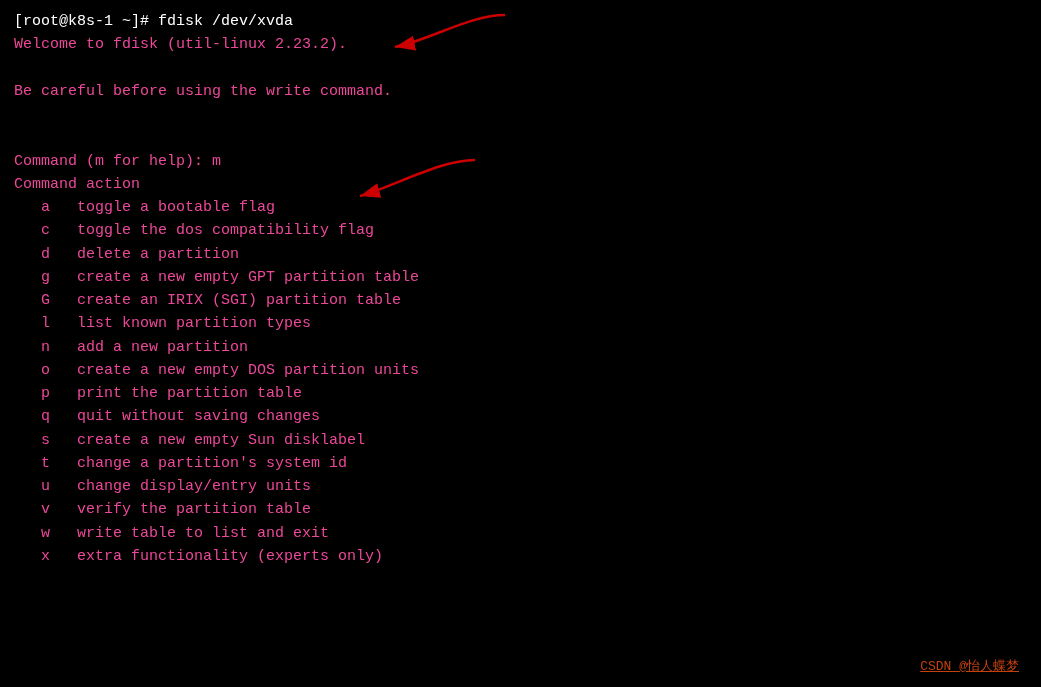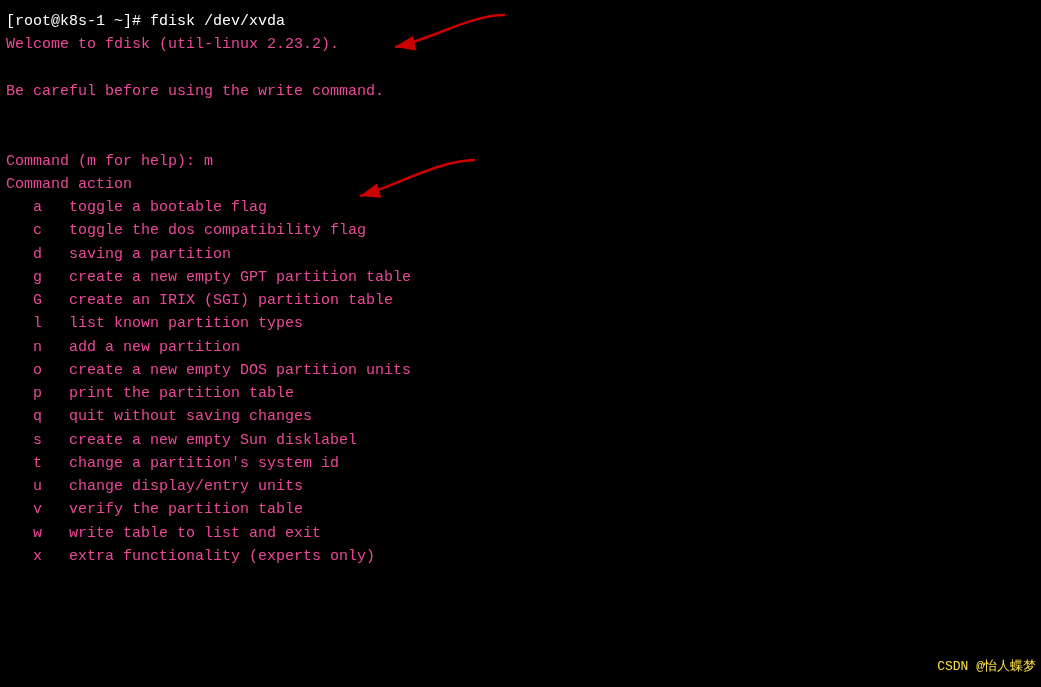--- a/index.html
+++ b/index.html
@@ -16,21 +16,21 @@
       font-family: 'Courier New', Courier, monospace;
       font-size: 15px;
       color: #c8c8c8;
       position: relative;
     }
 
     .terminal {
       background-color: #000000;
       width: 100%;
       height: 100%;
-      padding: 10px 6px;
+      padding: 10px 14px;
       position: relative;
     }
 
     .terminal-line {
       line-height: 1.55;
       white-space: pre;
       color: #ec4899;
     }
 
     .terminal-line.prompt {
@@ -42,24 +42,25 @@
     }
 
     .arrow-svg {
       position: absolute;
       pointer-events: none;
     }
 
     .watermark {
       position: absolute;
       bottom: 12px;
-      right: 5px;
-      color: #fde047;
+      right: 22px;
+      color: #c2410c;
       font-size: 13px;
       font-family: 'Courier New', Courier, monospace;
+      text-decoration: underline;
     }
   </style>
 </head>
 <body>
 
 <div class="terminal">
 
   <svg class="arrow-svg" style="left: 350px; top: 5px; width: 160px; height: 55px;" viewBox="0 0 160 55">
     <defs>
       <marker id="arrowhead1" markerWidth="8" markerHeight="6" refX="8" refY="3" orient="auto">
@@ -83,21 +84,21 @@
   <div class="terminal-line blank"></div>
   <div class="terminal-line">Be careful before using the write command.</div>
   <div class="terminal-line blank"></div>
   <div class="terminal-line blank"></div>
   <div class="terminal-line">Command (m for help): m</div>
   <div class="terminal-line">Command action</div>
 
   <div id="menu-items">
       <div class="terminal-line">   a   toggle a bootable flag</div>
       <div class="terminal-line">   c   toggle the dos compatibility flag</div>
-      <div class="terminal-line">   d   saving a partition</div>
+      <div class="terminal-line">   d   delete a partition</div>
       <div class="terminal-line">   g   create a new empty GPT partition table</div>
       <div class="terminal-line">   G   create an IRIX (SGI) partition table</div>
       <div class="terminal-line">   l   list known partition types</div>
       <div class="terminal-line">   n   add a new partition</div>
       <div class="terminal-line">   o   create a new empty DOS partition units</div>
       <div class="terminal-line">   p   print the partition table</div>
       <div class="terminal-line">   q   quit without saving changes</div>
       <div class="terminal-line">   s   create a new empty Sun disklabel</div>
       <div class="terminal-line">   t   change a partition's system id</div>
       <div class="terminal-line">   u   change display/entry units</div>

